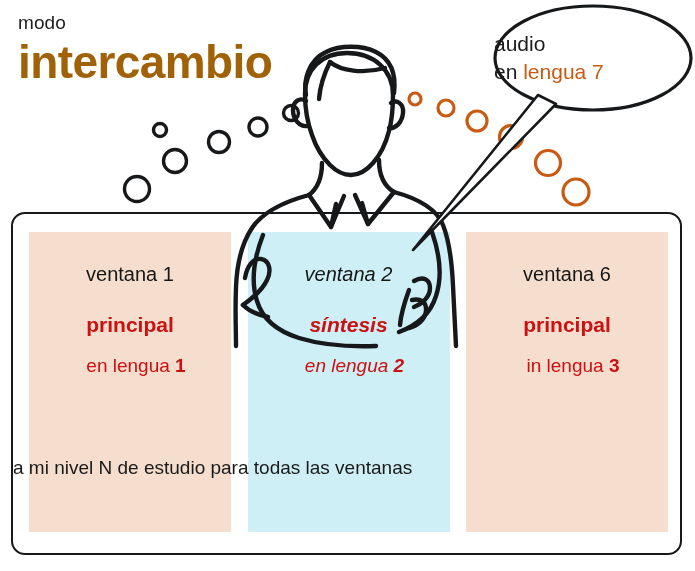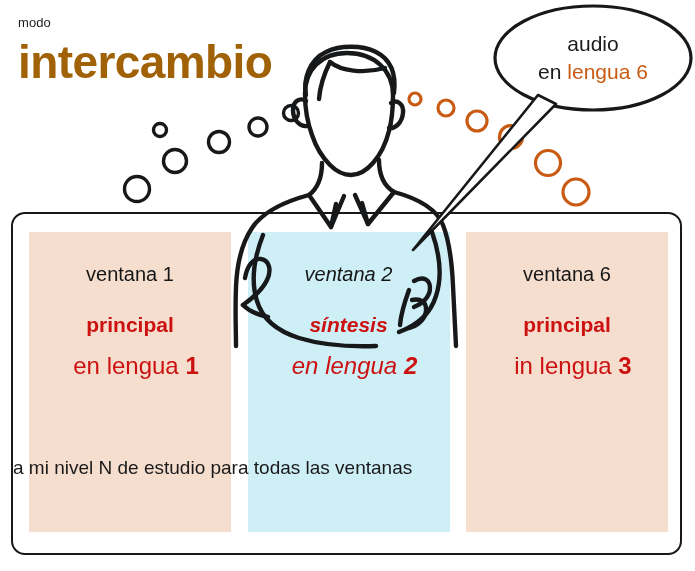--- a/index.html
+++ b/index.html
@@ -17,21 +17,21 @@
   }
 
   
   #heading-block {
     position: absolute;
     left: 18px;
     top: 12px;
     z-index: 6;
   }
   #modo-label {
-    font-size: 13px;
+    font-size: 19px;
     line-height: 22px;
     color: #1c1c1c;
     letter-spacing: .1px;
   }
   #intercambio-title {
     font-size: 46px;
     line-height: 52px;
     font-weight: bold;
     color: #a16207;
     letter-spacing: -0.6px;
@@ -59,21 +59,20 @@
     z-index: 5;
   }
   #speech-bubble-text {
     position: absolute;
     left: 0;
     top: 0;
     width: 198px;
     height: 104px;
     display: flex;
     flex-direction: column;
-    align-items: center;
     justify-content: center;
     font-size: 21px;
     line-height: 28px;
     color: #1c1c1c;
   }
   #speech-bubble-text .orange {
     color: #C95A12;
   }
 
   
@@ -116,21 +115,21 @@
     color: #161616;
   }
   .col-role {
     font-size: 21px;
     line-height: 25px;
     font-weight: bold;
     color: #CC1111;
     margin-top: 26px;
   }
   .col-lang {
-    font-size: 24px;
+    font-size: 19px;
     line-height: 23px;
     color: #CC1111;
     margin-top: 17px;
     padding-left: 12px;
   }
   .col-lang b {
     font-weight: bold;
   }
 
   #card-footnote {
@@ -215,21 +214,21 @@
   </g>
 
   <ellipse cx="593" cy="58" rx="98" ry="52" fill="#ffffff" stroke="#16181a" stroke-width="3.2"></ellipse>
 
   <path d="M538 95 L413 250 L556 104 Z" fill="#ffffff" stroke="#16181a" stroke-width="2.6" stroke-linejoin="round"></path>
 </svg>
 
 <div id="speech-bubble-wrap">
   <div id="speech-bubble-text">
     <div>audio</div>
-    <div><span>en </span><span class="orange">lengua 6</span></div>
+    <div><span>en </span><span class="orange">lengua 7</span></div>
   </div>
 </div>
 
 <div id="windows-card">
 
   <div id="columns-row">
 
     <div class="window-col peach">
       <div class="col-title">ventana 1</div>
       <div class="col-role">principal</div>

